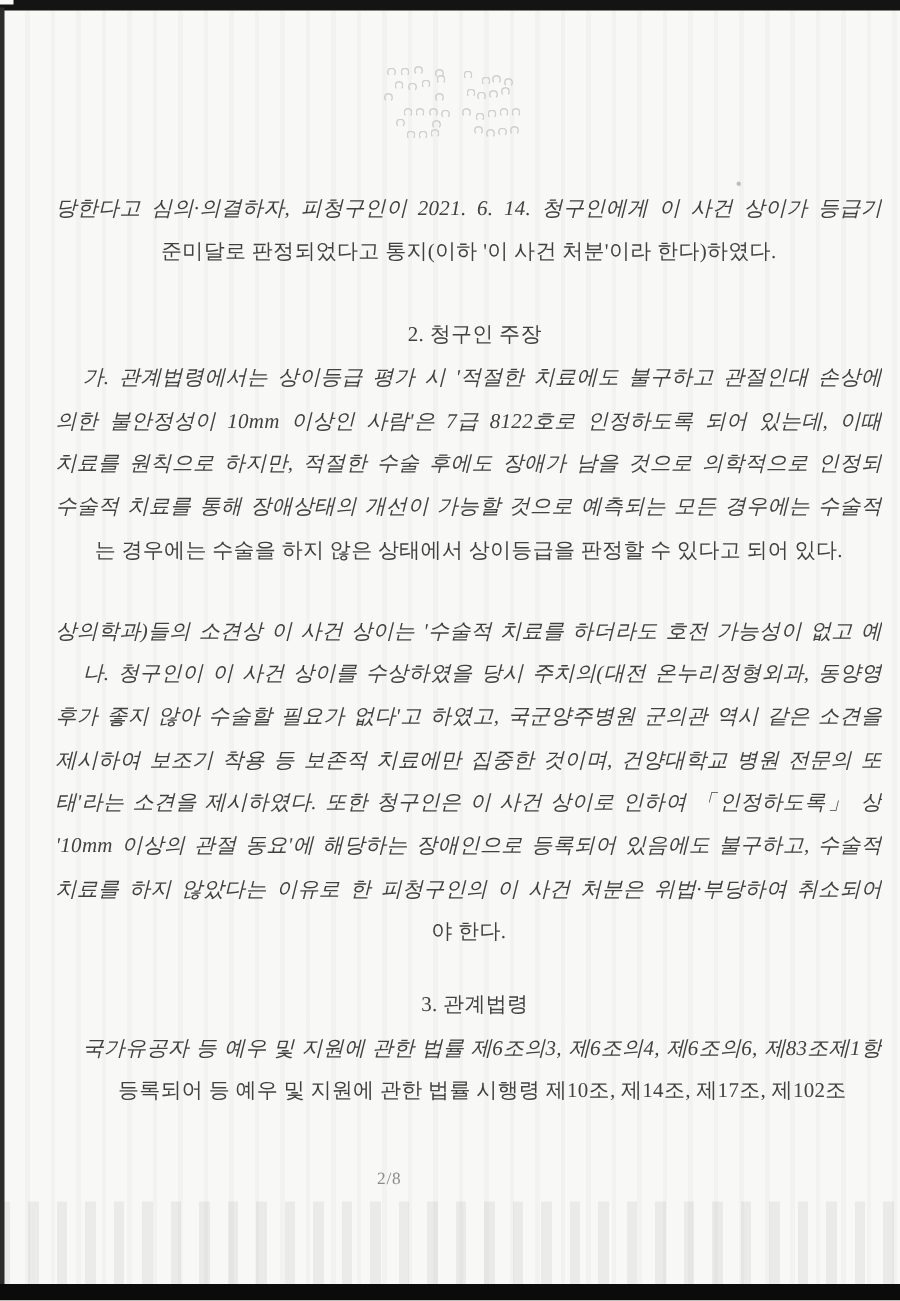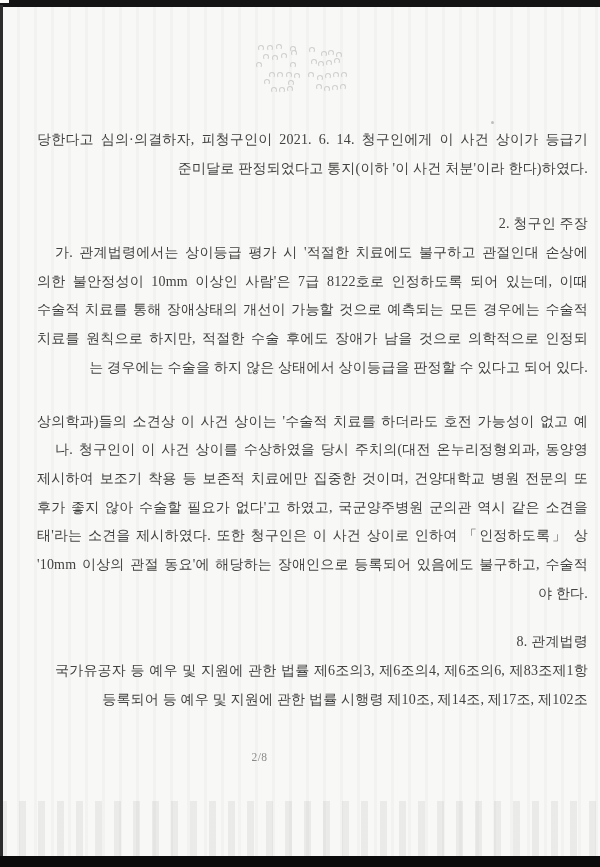--- a/index.html
+++ b/index.html
@@ -68,25 +68,26 @@
     padding-top: 119px;
     color: #414141;
   }
   .line {
     height: 28.7px;
     line-height: 28.7px;
     font-size: 14px;
     letter-spacing: 0.2px;
     overflow: hidden;
     white-space: normal;
-    text-align: right;
+    text-align: center;
   }
   .line.j {
     text-align: justify;
     text-align-last: justify;
+    font-style: italic;
   }
   .line.ind { text-indent: 18px; }
   .line.h   { text-indent: 8px; }
   .u {
     border-bottom: 2px solid #3e55cf;
     padding-bottom: 19px;
   }
   .pagenum {
     margin-top: 37px;
     width: 551px;
@@ -155,35 +156,36 @@
         <div style="margin-top: 0px;">
           <div class="line j"><span>당한다고 심의·의결하자, 피청구인이 2021. 6. 14. 청구인에게 이 사건 상이가 등급기</span></div>
           <div class="line"><span>준미달로 판정되었다고 통지(이하 '이 사건 처분'이라 한다)하였다.</span></div>
         </div>
         <div style="margin-top: 27px;">
           <div class="line h"><span>2. 청구인 주장</span></div>
         </div>
         <div style="margin-top: 0px;">
           <div class="line j ind"><span>가. 관계법령에서는 상이등급 평가 시 '적절한 치료에도 불구하고 관절인대 손상에</span></div>
           <div class="line j"><span>의한 불안정성이 10mm 이상인 사람'은 7급 8122호로 인정하도록 되어 있는데, 이때</span></div>
+          <div class="line j"><span>치료를 원칙으로 하지만, 적절한 수술 후에도 장애가 남을 것으로 의학적으로 인정되</span></div>
           <div class="line j"><span>수술적 치료를 통해 장애상태의 개선이 가능할 것으로 예측되는 모든 경우에는 수술적</span></div>
-          <div class="line j"><span>치료를 원칙으로 하지만, 적절한 수술 후에도 장애가 남을 것으로 의학적으로 인정되</span></div>
           <div class="line"><span>는 경우에는 수술을 하지 않은 상태에서 상이등급을 판정할 수 있다고 되어 있다.</span></div>
         </div>
         <div style="margin-top: 25px;">
           <div class="line j"><span>상의학과)들의 소견상 이 사건 상이는 '수술적 치료를 하더라도 호전 가능성이 없고 예</span></div>
           <div class="line j ind"><span>나. 청구인이 이 사건 상이를 수상하였을 당시 주치의(대전 온누리정형외과, 동양영</span></div>
+          <div class="line j"><span>후가 좋지 않아 수술할 필요가 없다'고 하였고, 국군양주병원 군의관 역시 같은 소견을</span></div>
           <div class="line j"><span>제시하여 보조기 착용 등 보존적 치료에만 집중한 것이며, 건양대학교 병원 전문의 또</span></div>
-          <div class="line j"><span>후가 좋지 않아 수술할 필요가 없다'고 하였고, 국군양주병원 군의관 역시 같은 소견을</span></div>
           <div class="line j"><span>태'라는 소견을 제시하였다. 또한 청구인은 이 사건 상이로 인하여 「인정하도록」 상</span></div>
           <div class="line j"><span>'10mm 이상의 관절 동요'에 해당하는 장애인으로 등록되어 있음에도 불구하고, </span><span class="u">수술적</span></div>
+          <div class="line j"><span class="u">치료를 하지 않았다는 이유로 한 피청구인의 이 사건 처분은 위법·부당하여 취소되어</span></div>
           <div class="line"><span class="u">야 한다.</span></div>
         </div>
         <div style="margin-top: 20px;">
-          <div class="line h"><span>8. 관계법령</span></div>
+          <div class="line h"><span>3. 관계법령</span></div>
         </div>
         <div style="margin-top: 0px;">
           <div class="line j ind"><span>국가유공자 등 예우 및 지원에 관한 법률 제6조의3, 제6조의4, 제6조의6, 제83조제1항</span></div>
           <div class="line ind"><span>등록되어 등 예우 및 지원에 관한 법률 시행령 제10조, 제14조, 제17조, 제102조</span></div>
         </div>
       </div>
     <div class="pagenum">2/8</div>
   </div>
 </div>
 

